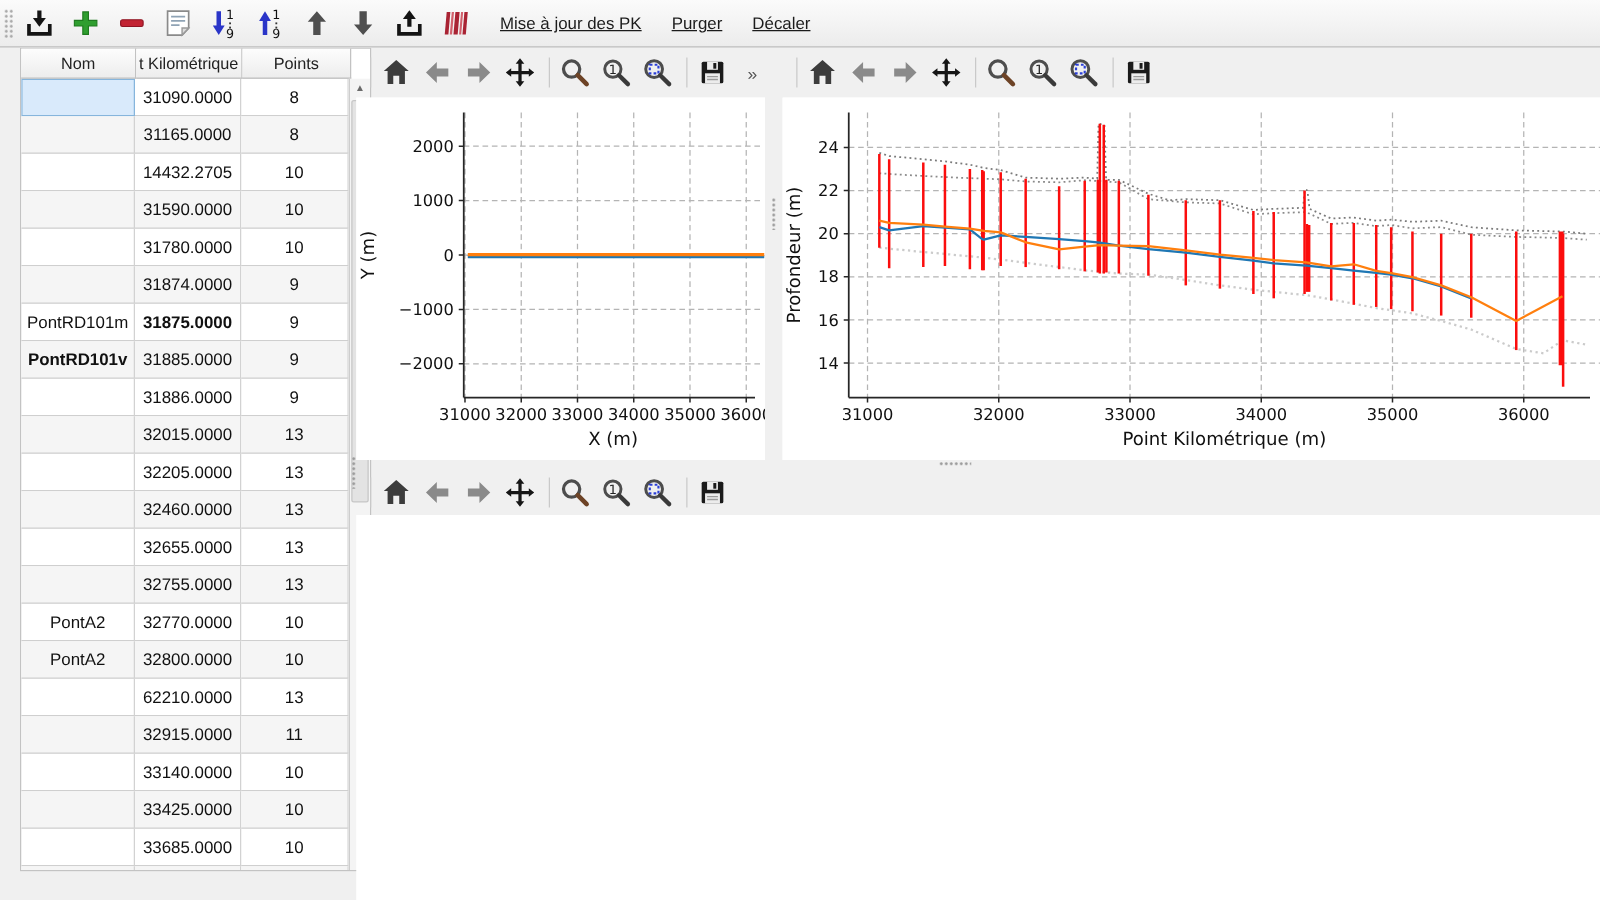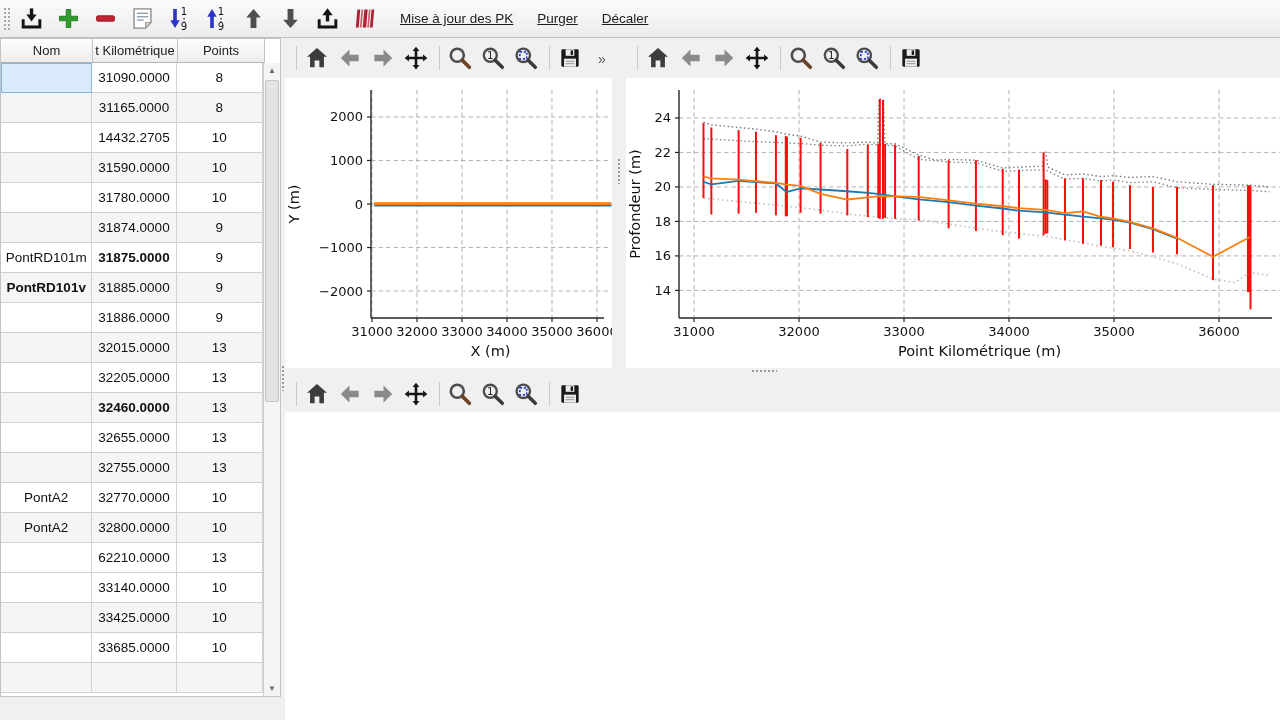--- a/index.html
+++ b/index.html
@@ -13,21 +13,21 @@
   .grip{width:8px;height:24px;margin-right:4px;
     background-image:radial-gradient(circle,#a8a8a8 1px,rgba(0,0,0,0) 1.2px);
     background-size:4px 4px;}
   .tbtn{width:32px;height:32px;margin-right:5px;display:flex;align-items:center;justify-content:center;
     background:none;border:none;padding:0;}
   .tbtn svg{width:27px;height:27px;display:block;}
   .txtbtn{height:30px;margin-left:6px;padding:0 9px;background:none;border:none;
     font-family:"Liberation Sans",sans-serif;font-size:13.5px;color:#1c1c1c;white-space:nowrap;text-decoration:underline;}
 
   
-  #left-panel{position:absolute;left:0;top:38px;width:281px;height:659px;background:#fff;
+  #left-panel{position:absolute;left:16px;top:38px;width:281px;height:659px;background:#fff;
     border:1px solid #c3c3c3;box-sizing:border-box;}
   #thead{display:flex;height:24px;}
   .th{display:flex;align-items:center;justify-content:center;font-size:13px;color:#222;
     background:linear-gradient(#fdfdfd,#ededed);border-right:1px solid #c2c2c2;border-bottom:1px solid #b5b5b5;
     box-sizing:border-box;overflow:hidden;white-space:nowrap;}
   #tbody{position:absolute;left:0;top:24px;right:17px;bottom:0;overflow:hidden;}
   .tr{display:flex;height:30px;}
   .td{box-sizing:border-box;border-right:1px solid #d2d2d2;border-bottom:1px solid #cfcfcf;
     display:flex;align-items:center;justify-content:center;font-size:13.5px;color:#111;
     overflow:hidden;white-space:nowrap;}
@@ -211,21 +211,21 @@
           <div class="td" style="width: 85px;">32015.0000</div>
           <div class="td" style="width: 87px;">13</div>
         </div>
         <div class="tr">
           <div class="td" style="width: 92px;"></div>
           <div class="td" style="width: 85px;">32205.0000</div>
           <div class="td" style="width: 87px;">13</div>
         </div>
         <div class="tr alt">
           <div class="td" style="width: 92px;"></div>
-          <div class="td" style="width: 85px; font-weight: bold;">32460.0000</div>
+          <div class="td" style="width: 85px;">32460.0000</div>
           <div class="td" style="width: 87px;">13</div>
         </div>
         <div class="tr">
           <div class="td" style="width: 92px;"></div>
           <div class="td" style="width: 85px;">32655.0000</div>
           <div class="td" style="width: 87px;">13</div>
         </div>
         <div class="tr alt">
           <div class="td" style="width: 92px;"></div>
           <div class="td" style="width: 85px;">32755.0000</div>
@@ -238,20 +238,25 @@
         </div>
         <div class="tr alt">
           <div class="td" style="width: 92px;">PontA2</div>
           <div class="td" style="width: 85px;">32800.0000</div>
           <div class="td" style="width: 87px;">10</div>
         </div>
         <div class="tr">
           <div class="td" style="width: 92px;"></div>
           <div class="td" style="width: 85px;">62210.0000</div>
           <div class="td" style="width: 87px;">13</div>
+        </div>
+        <div class="tr alt">
+          <div class="td" style="width: 92px;"></div>
+          <div class="td" style="width: 85px;">32915.0000</div>
+          <div class="td" style="width: 87px;">11</div>
         </div>
         <div class="tr">
           <div class="td" style="width: 92px;"></div>
           <div class="td" style="width: 85px;">33140.0000</div>
           <div class="td" style="width: 87px;">10</div>
         </div>
         <div class="tr alt">
           <div class="td" style="width: 92px;"></div>
           <div class="td" style="width: 85px;">33425.0000</div>
           <div class="td" style="width: 87px;">10</div>

